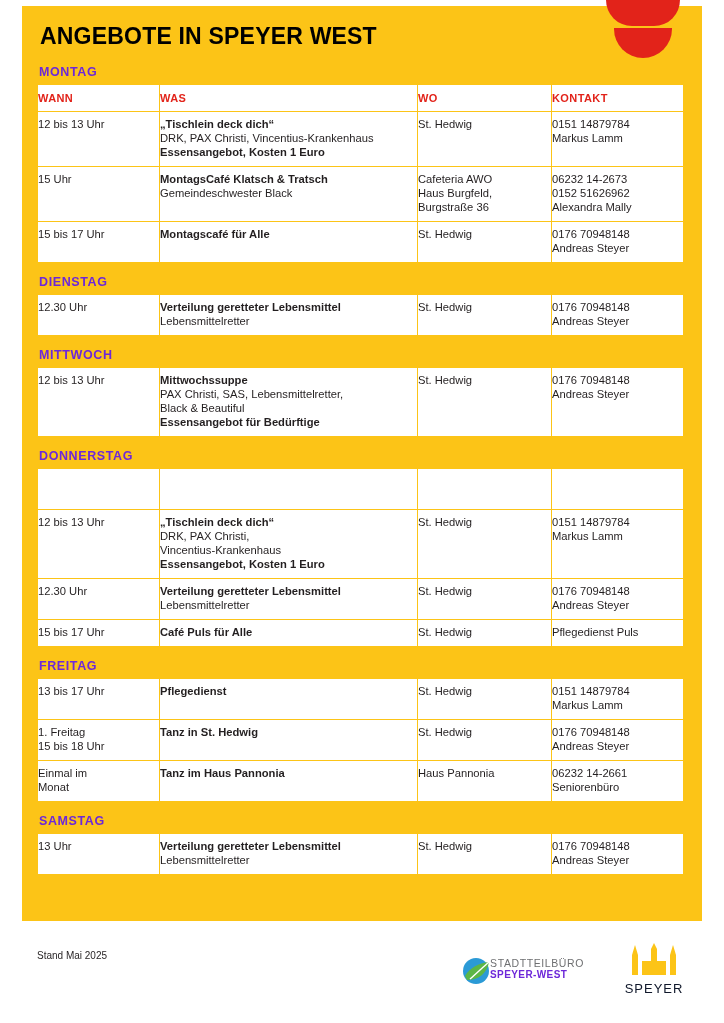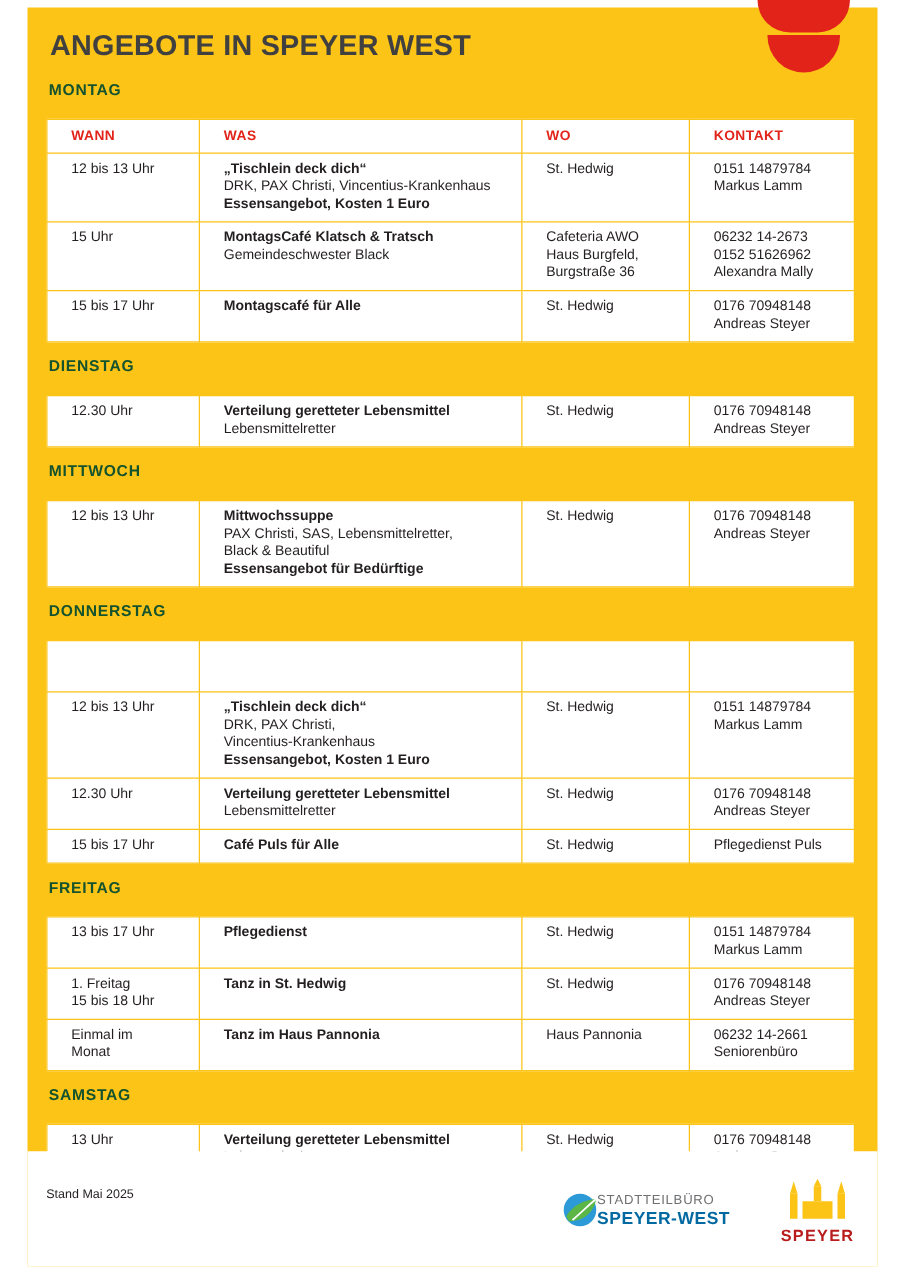--- a/index.html
+++ b/index.html
@@ -45,21 +45,21 @@
   .header {
     position: absolute;
     left: 40px;
     top: 14px;
     right: 40px;
     height: 44px;
   }
   .header-title {
     font-size: 23px;
     font-weight: bold;
-    color: #404040;
+    color: #000000;
     letter-spacing: 0.2px;
     line-height: 44px;
     white-space: nowrap;
   }
   
   .logo-mark {
     position: absolute;
     right: 44px;
     top: 0px;
     width: 74px;
@@ -84,37 +84,37 @@
   .content {
     position: absolute;
     left: 37px;
     top: 62px;
     width: 646px;
   }
 
   .day-label {
     font-size: 12.5px;
     font-weight: bold;
-    color: #14532d;
+    color: #6d28d9;
     letter-spacing: 0.6px;
-    padding: 3px 0 16px 2px;
+    padding: 3px 0 5px 2px;
     margin-top: 9px;
   }
   .day-label:first-child { margin-top: 0; }
 
   table.sched {
     width: 646px;
     border-collapse: collapse;
     background: #ffffff;
     table-layout: fixed;
   }
   table.sched td, table.sched th {
     border: 1px solid #fcc417;
     vertical-align: top;
-    padding: 5px 7px 7px 19px;
+    padding: 5px 7px 7px 0;
     font-size: 11.2px;
     color: #231f20;
     line-height: 14px;
   }
   table.sched th {
     color: #e2231a;
     font-weight: bold;
     font-size: 11px;
     letter-spacing: 0.4px;
     text-align: left;
@@ -166,34 +166,34 @@
     text-align: left;
     margin-left: 30px;
   }
   .logo-stadtteil .l1 {
     font-size: 10.5px;
     color: #6e6f71;
     letter-spacing: 0.6px;
     font-weight: normal;
   }
   .logo-stadtteil .l2 {
-    font-size: 14px;
-    color: #0369a1;
+    font-size: 10px;
+    color: #6d28d9;
     font-weight: bold;
     letter-spacing: 0.4px;
   }
   .logo-speyer {
     display: flex;
     flex-direction: column;
     align-items: center;
   }
   .logo-speyer .l2 {
     font-size: 13px;
-    font-weight: bold;
-    color: #b91c1c;
+    font-weight: normal;
+    color: #0f172a;
     letter-spacing: 1px;
     margin-top: 2px;
   }
 </style>
 </head>
 <body>
 
 <div class="page">
 
   <div class="frame-top"></div>

